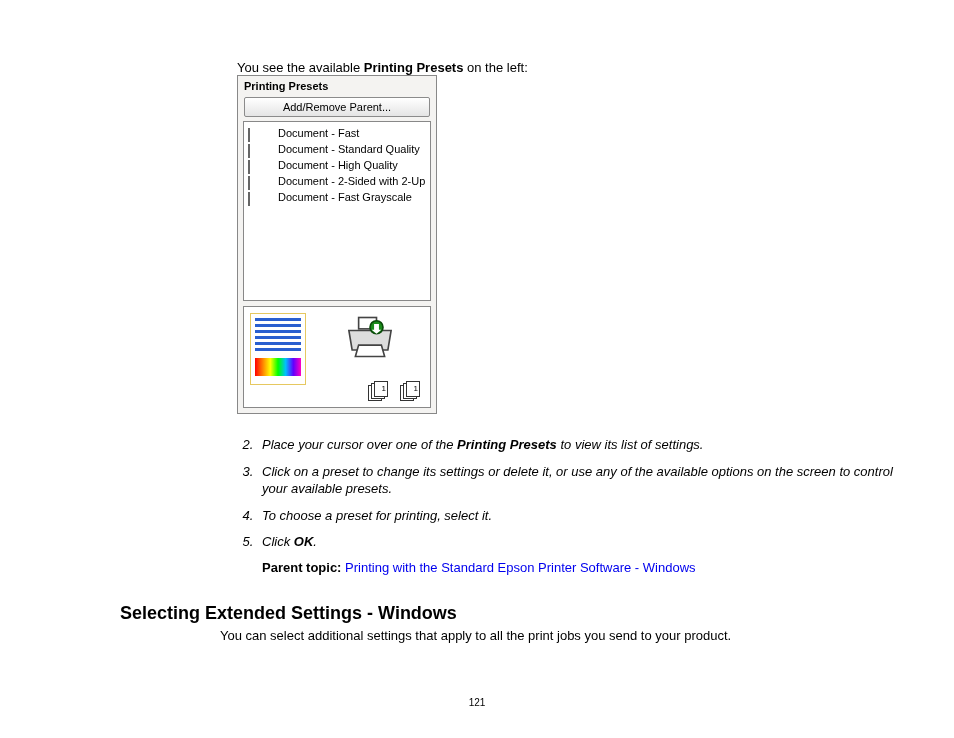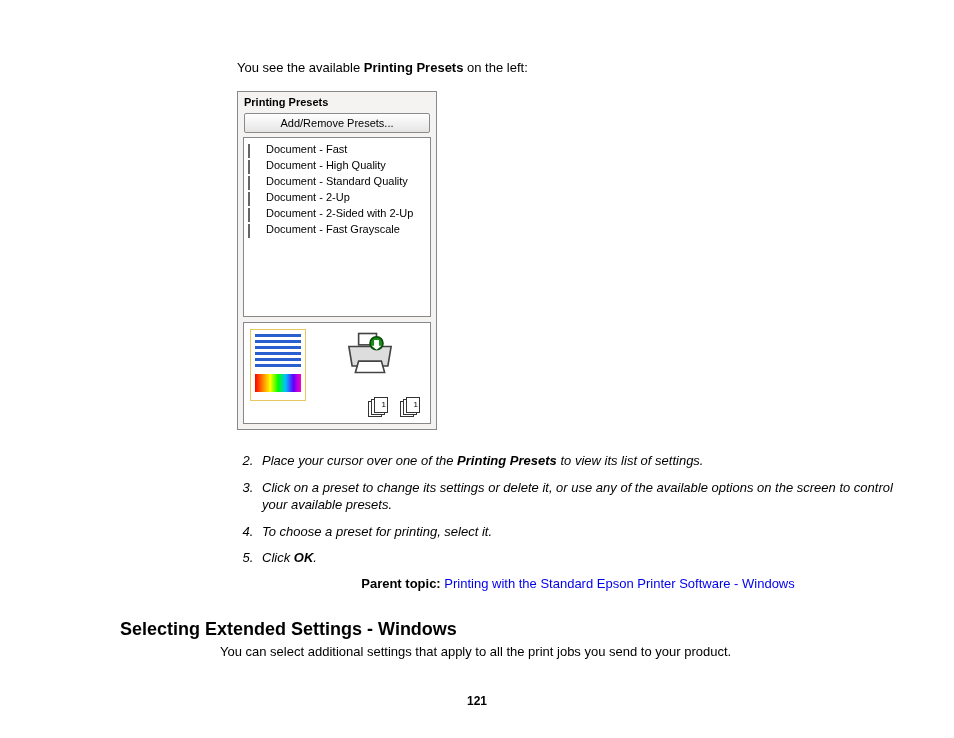--- a/index.html
+++ b/index.html
@@ -12,21 +12,21 @@
     }
     .page {
       width: 954px;
       height: 738px;
       position: relative;
       box-sizing: border-box;
       padding: 60px 60px 0 60px;
     }
     .intro {
       margin-left: 177px;
-      margin-bottom: 16px;
+      margin-bottom: 0;
     }
     .intro b {
       font-weight: bold;
     }
     .panel {
       margin-left: 177px;
       width: 200px;
       border: 1px solid #888;
       background: #f4f3f1;
       box-sizing: border-box;
@@ -62,20 +62,21 @@
       box-sizing: border-box;
       padding: 3px 0;
     }
     .preset-item {
       display: flex;
       align-items: center;
       font-size: 11px;
       font-family: Tahoma, Arial, sans-serif;
       padding: 0px 4px;
       line-height: 16px;
+      gap: 12px;
     }
     .preset-item .icon {
       width: 14px;
       height: 12px;
       margin-right: 4px;
       flex-shrink: 0;
     }
     .icon-page {
       border: 1px solid #666;
       background: #fff;
@@ -181,74 +182,69 @@
     }
     ol.steps li {
       margin-bottom: 9px;
       padding-left: 5px;
       line-height: 1.35;
     }
     .parent-topic {
       margin-left: 202px;
       margin-top: 4px;
       font-size: 13px;
-      text-align: center;
     }
     .parent-topic .link {
       color: #0000ee;
     }
     .section-heading {
       margin: 28px 0 4px 60px;
       font-size: 18px;
       font-weight: bold;
     }
     .section-text {
       margin-left: 160px;
       font-size: 13px;
       max-width: 680px;
     }
     .page-num {
       position: absolute;
       bottom: 30px;
       left: 0;
       width: 100%;
       text-align: center;
-      font-size: 12px;
-      font-weight: bold;
+      font-size: 10px;
+      font-weight: normal;
     }
   </style>
 </head>
 <body>
 
 <div class="page">
   <div class="intro">
     <span>You see the available </span><b>Printing Presets</b><span> on the left:</span>
   </div>
 
   <div class="panel">
     <div class="panel-header">Printing Presets</div>
     <div class="panel-button-wrap">
-      <div class="panel-button">Add/Remove Presets...</div>
+      <div class="panel-button">Add/Remove Parent...</div>
     </div>
     <div class="panel-list">
       <div class="preset-item">
         <span class="icon"><span class="icon-page"></span></span>
         <span>Document - Fast</span>
       </div>
       <div class="preset-item">
         <span class="icon"><span class="icon-page"></span></span>
+        <span>Document - Standard Quality</span>
+      </div>
+      <div class="preset-item">
+        <span class="icon"><span class="icon-page"></span></span>
         <span>Document - High Quality</span>
-      </div>
-      <div class="preset-item">
-        <span class="icon"><span class="icon-page"></span></span>
-        <span>Document - Standard Quality</span>
-      </div>
-      <div class="preset-item">
-        <span class="icon"><span class="icon-two"></span></span>
-        <span>Document - 2-Up</span>
       </div>
       <div class="preset-item">
         <span class="icon"><span class="icon-two"></span></span>
         <span>Document - 2-Sided with 2-Up</span>
       </div>
       <div class="preset-item">
         <span class="icon"><span class="icon-page" style="filter:grayscale(1)"></span></span>
         <span>Document - Fast Grayscale</span>
       </div>
     </div>

